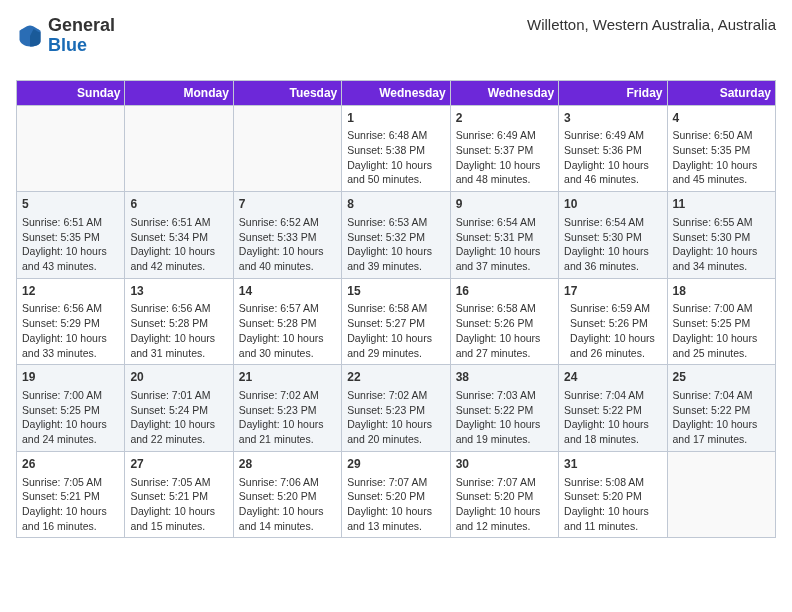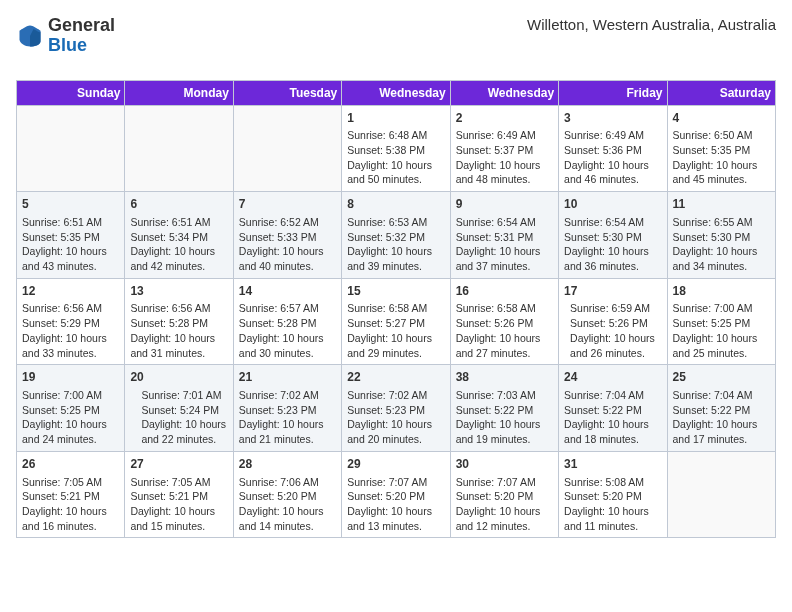--- a/index.html
+++ b/index.html
@@ -256,21 +256,21 @@
       <tr>
         <td>
           <span class="day-number">19</span>
           <div class="day-info" style="white-space: pre-line;">Sunrise: 7:00 AM
 Sunset: 5:25 PM
 Daylight: 10 hours
 and 24 minutes.</div>
         </td>
         <td>
           <span class="day-number">20</span>
-          <div class="day-info" style="white-space: pre-line; margin-left: 11px;">Sunrise: 7:01 AM
+          <div class="day-info" style="white-space: pre-line;">Sunrise: 7:01 AM
 Sunset: 5:24 PM
 Daylight: 10 hours
 and 22 minutes.</div>
         </td>
         <td>
           <span class="day-number">21</span>
           <div class="day-info" style="white-space: pre-line;">Sunrise: 7:02 AM
 Sunset: 5:23 PM
 Daylight: 10 hours
 and 21 minutes.</div>

